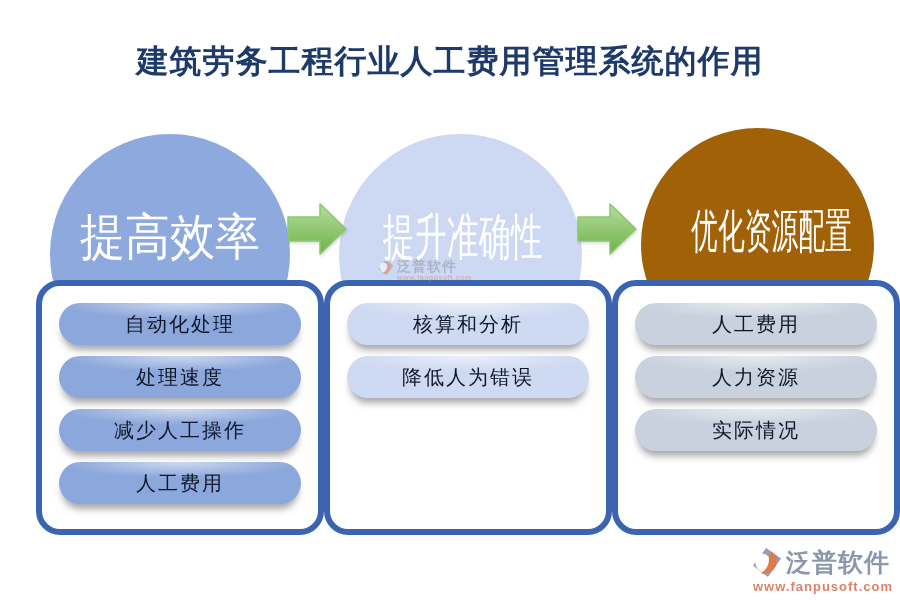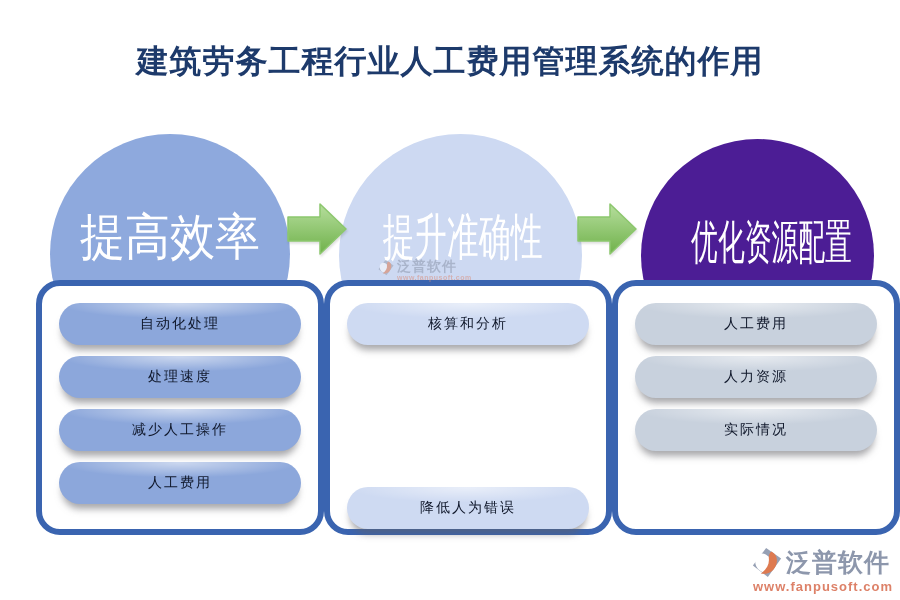--- a/index.html
+++ b/index.html
@@ -13,21 +13,21 @@
   .title{
     position:absolute;top:40px;left:0;width:900px;margin:0;
     text-align:center;font-size:32px;font-weight:700;letter-spacing:1px;
     color:#1d3a6b;
   }
 
   
   .circle{position:absolute;border-radius:50%;z-index:1;}
   .c1{left:50px;top:134px;width:240px;height:240px;background:#8ea9dd;}
   .c2{left:339px;top:134px;width:243px;height:243px;background:#cdd9f2;}
-  .c3{left:641px;top:139px;width:233px;height:233px;background:#4c1d95;}
+  .c3{left:641px;top:128px;width:233px;height:233px;background:#a16207;}
   .circle-label{
     position:absolute;top:70px;left:0;width:100%;text-align:center;
     color:#ffffff;font-weight:500;white-space:nowrap;
   }
   .c1 .circle-label{font-size:50px;transform:scaleX(.90);}
   .c2 .circle-label{font-size:50px;transform:scaleX(.64);}
   .c3 .circle-label{font-size:47px;transform:scaleX(.57);top:72px;}
 
   
   .arrow{position:absolute;z-index:3;filter:drop-shadow(1px 2px 1px rgba(0,0,0,.12));}
@@ -36,33 +36,33 @@
 
   
   .panel{
     position:absolute;top:280px;width:264px;height:226px;z-index:2;
     background:#ffffff;border:6px solid #3a64b0;border-radius:24px;
     display:flex;flex-direction:column;gap:11px;padding:17px 17px 0 17px;
     box-sizing:content-box;
   }
   .panel{width:242px;}
   .p1{left:36px;}
-  .p2{left:324px;justify-content:space-between;}
+  .p2{left:324px;}
   .p3{left:612px;}
 
   .pill{
     height:42px;border-radius:21px;flex:0 0 auto;
     display:flex;align-items:center;justify-content:center;
     background-image:radial-gradient(ellipse 72% 52% at 50% 2%,rgba(255,255,255,.55),rgba(255,255,255,0) 68%);
     box-shadow:0 8px 7px -3px rgba(96,96,102,.55);
   }
   .p1 .pill{background-color:#8ca7db;}
   .p2 .pill{background-color:#cedaf2;}
   .p3 .pill{background-color:#c8d1dd;}
-  .pill span{font-size:14px;font-weight:500;color:#0f172a;letter-spacing:2px;font-family:Liberation Serif, serif;}
+  .pill span{font-size:20px;font-weight:500;color:#0f172a;letter-spacing:2px;font-family:Liberation Serif, serif;}
 
   
   .mid-watermark{
     position:absolute;left:378px;top:259px;z-index:4;opacity:.55;
     display:flex;align-items:flex-start;gap:3px;
   }
   .mid-watermark .wm-col{display:flex;flex-direction:column;line-height:1;}
   .mid-watermark .wm-brand{font-size:14px;font-weight:600;color:#8d97ac;letter-spacing:1px;}
   .mid-watermark .wm-url{font-size:7px;font-weight:700;color:#d98f7e;letter-spacing:.5px;margin-top:1px;}
 

